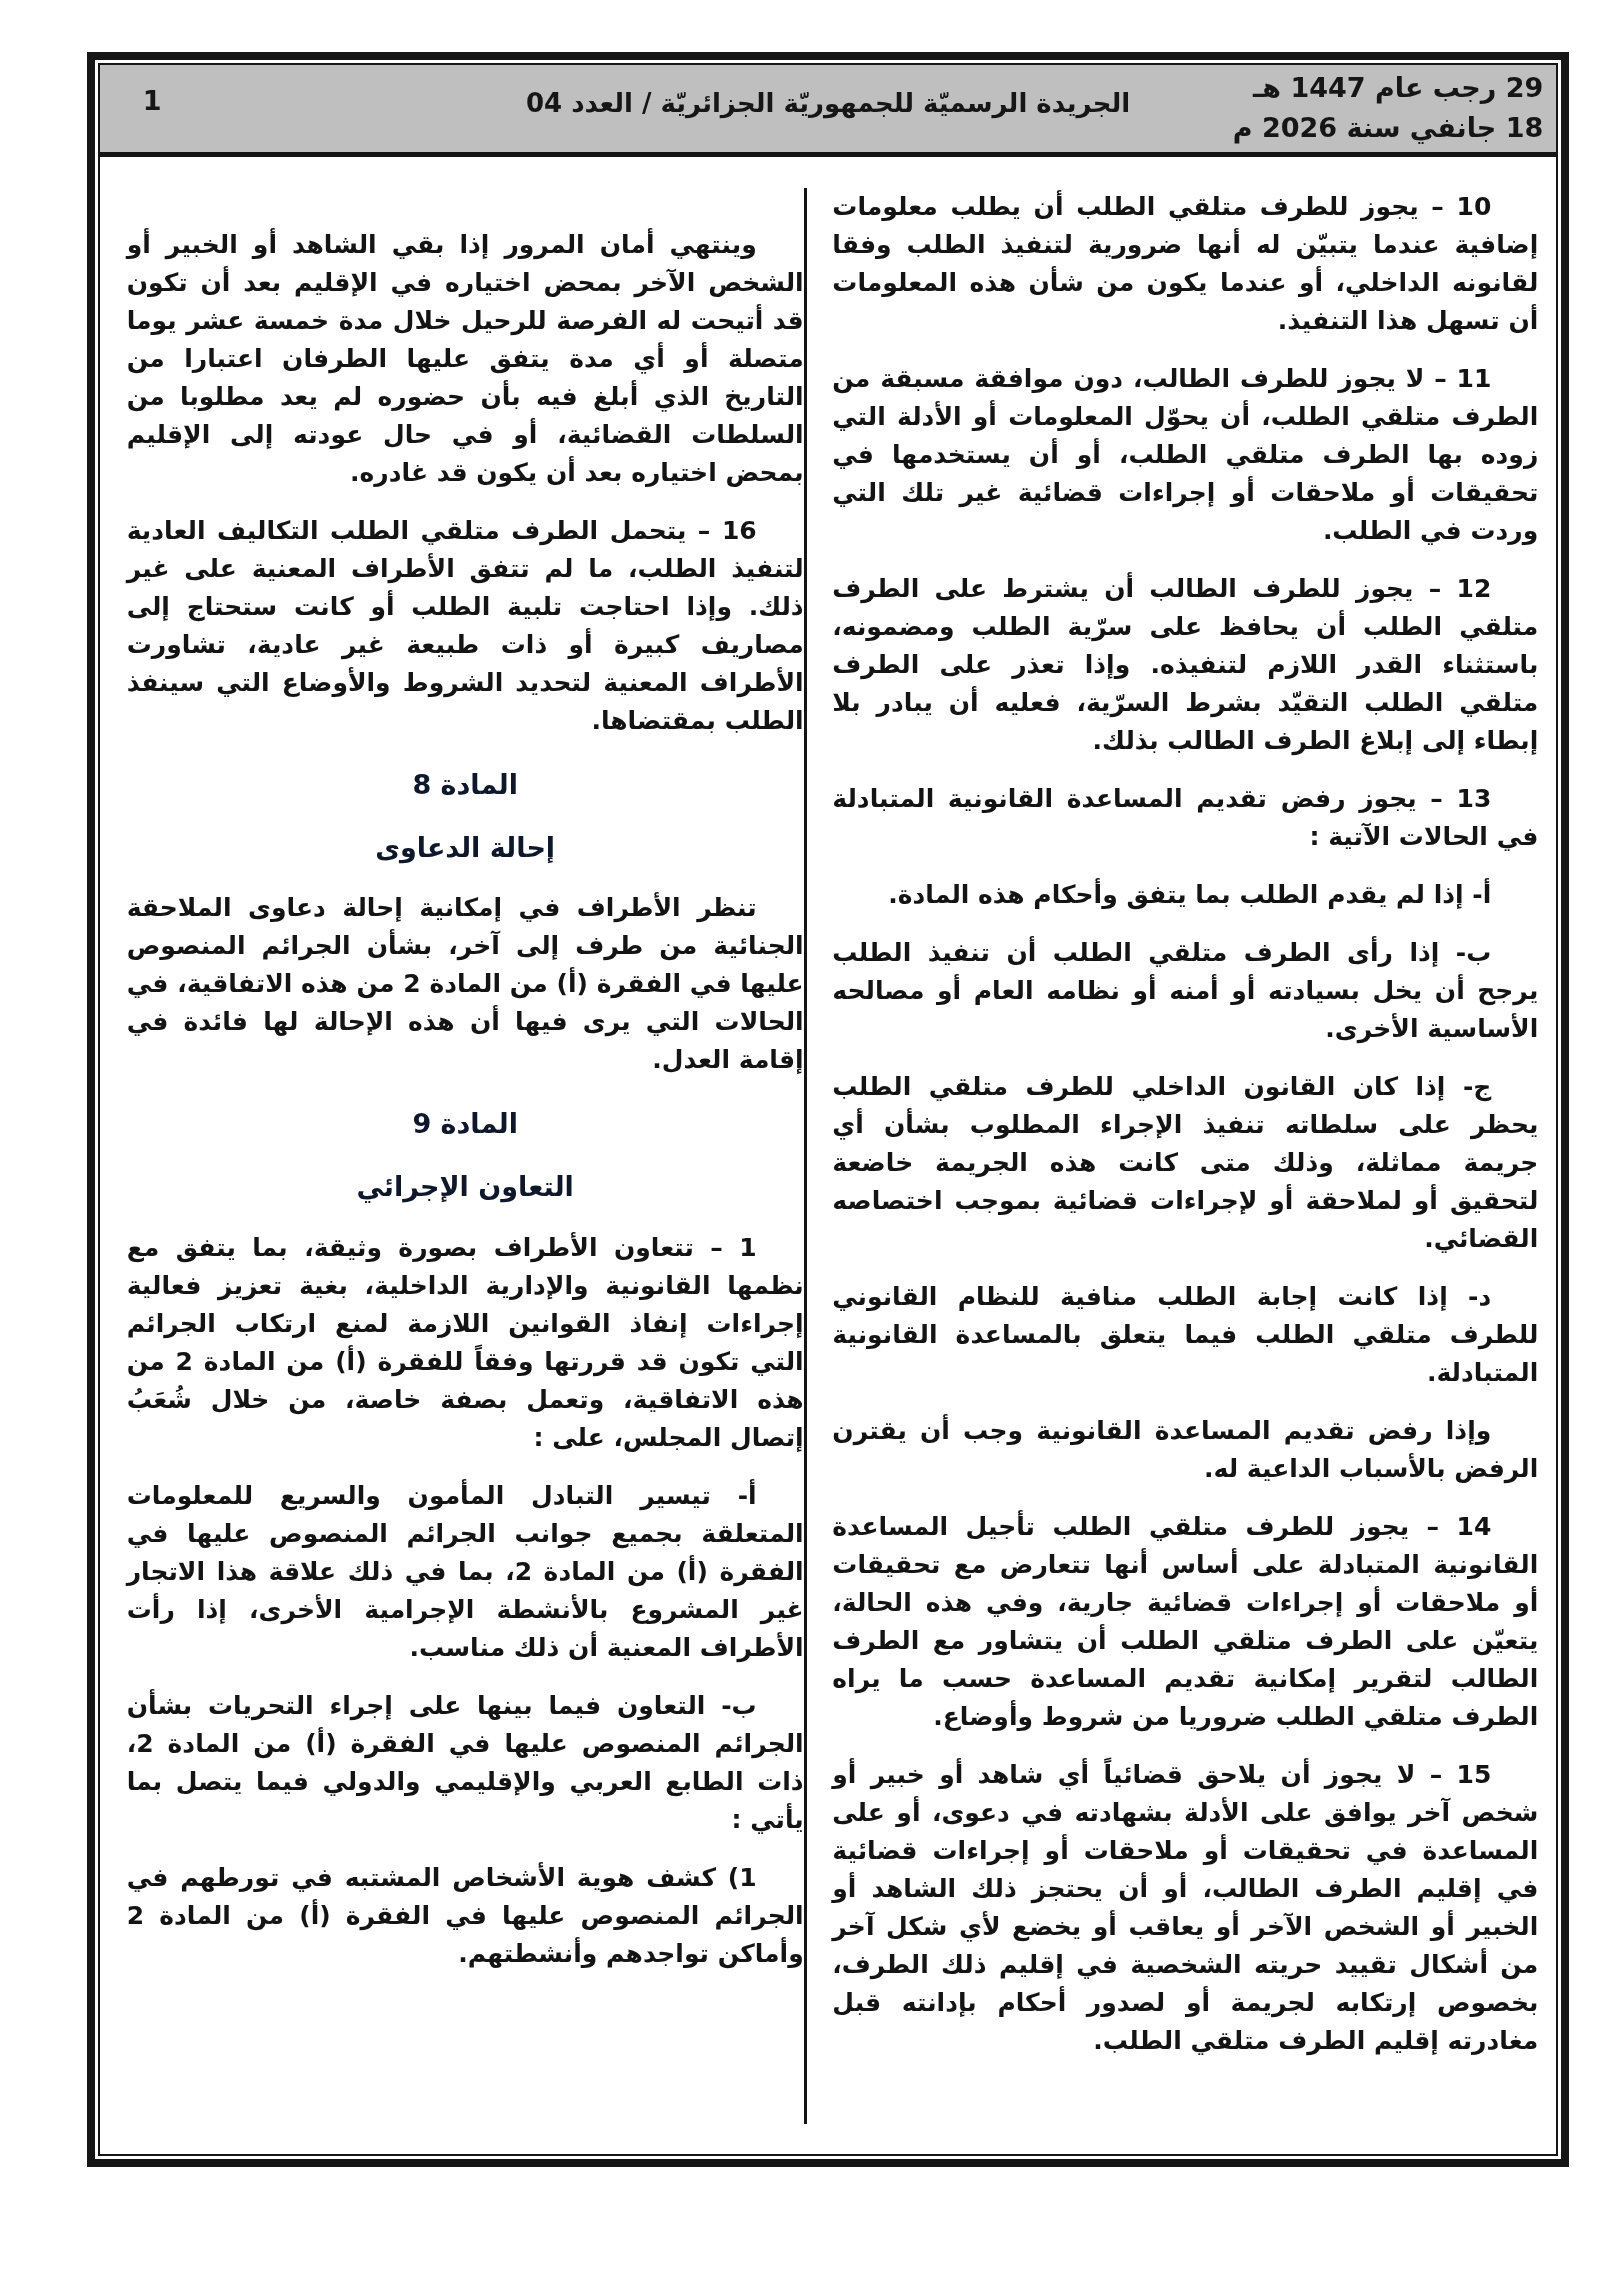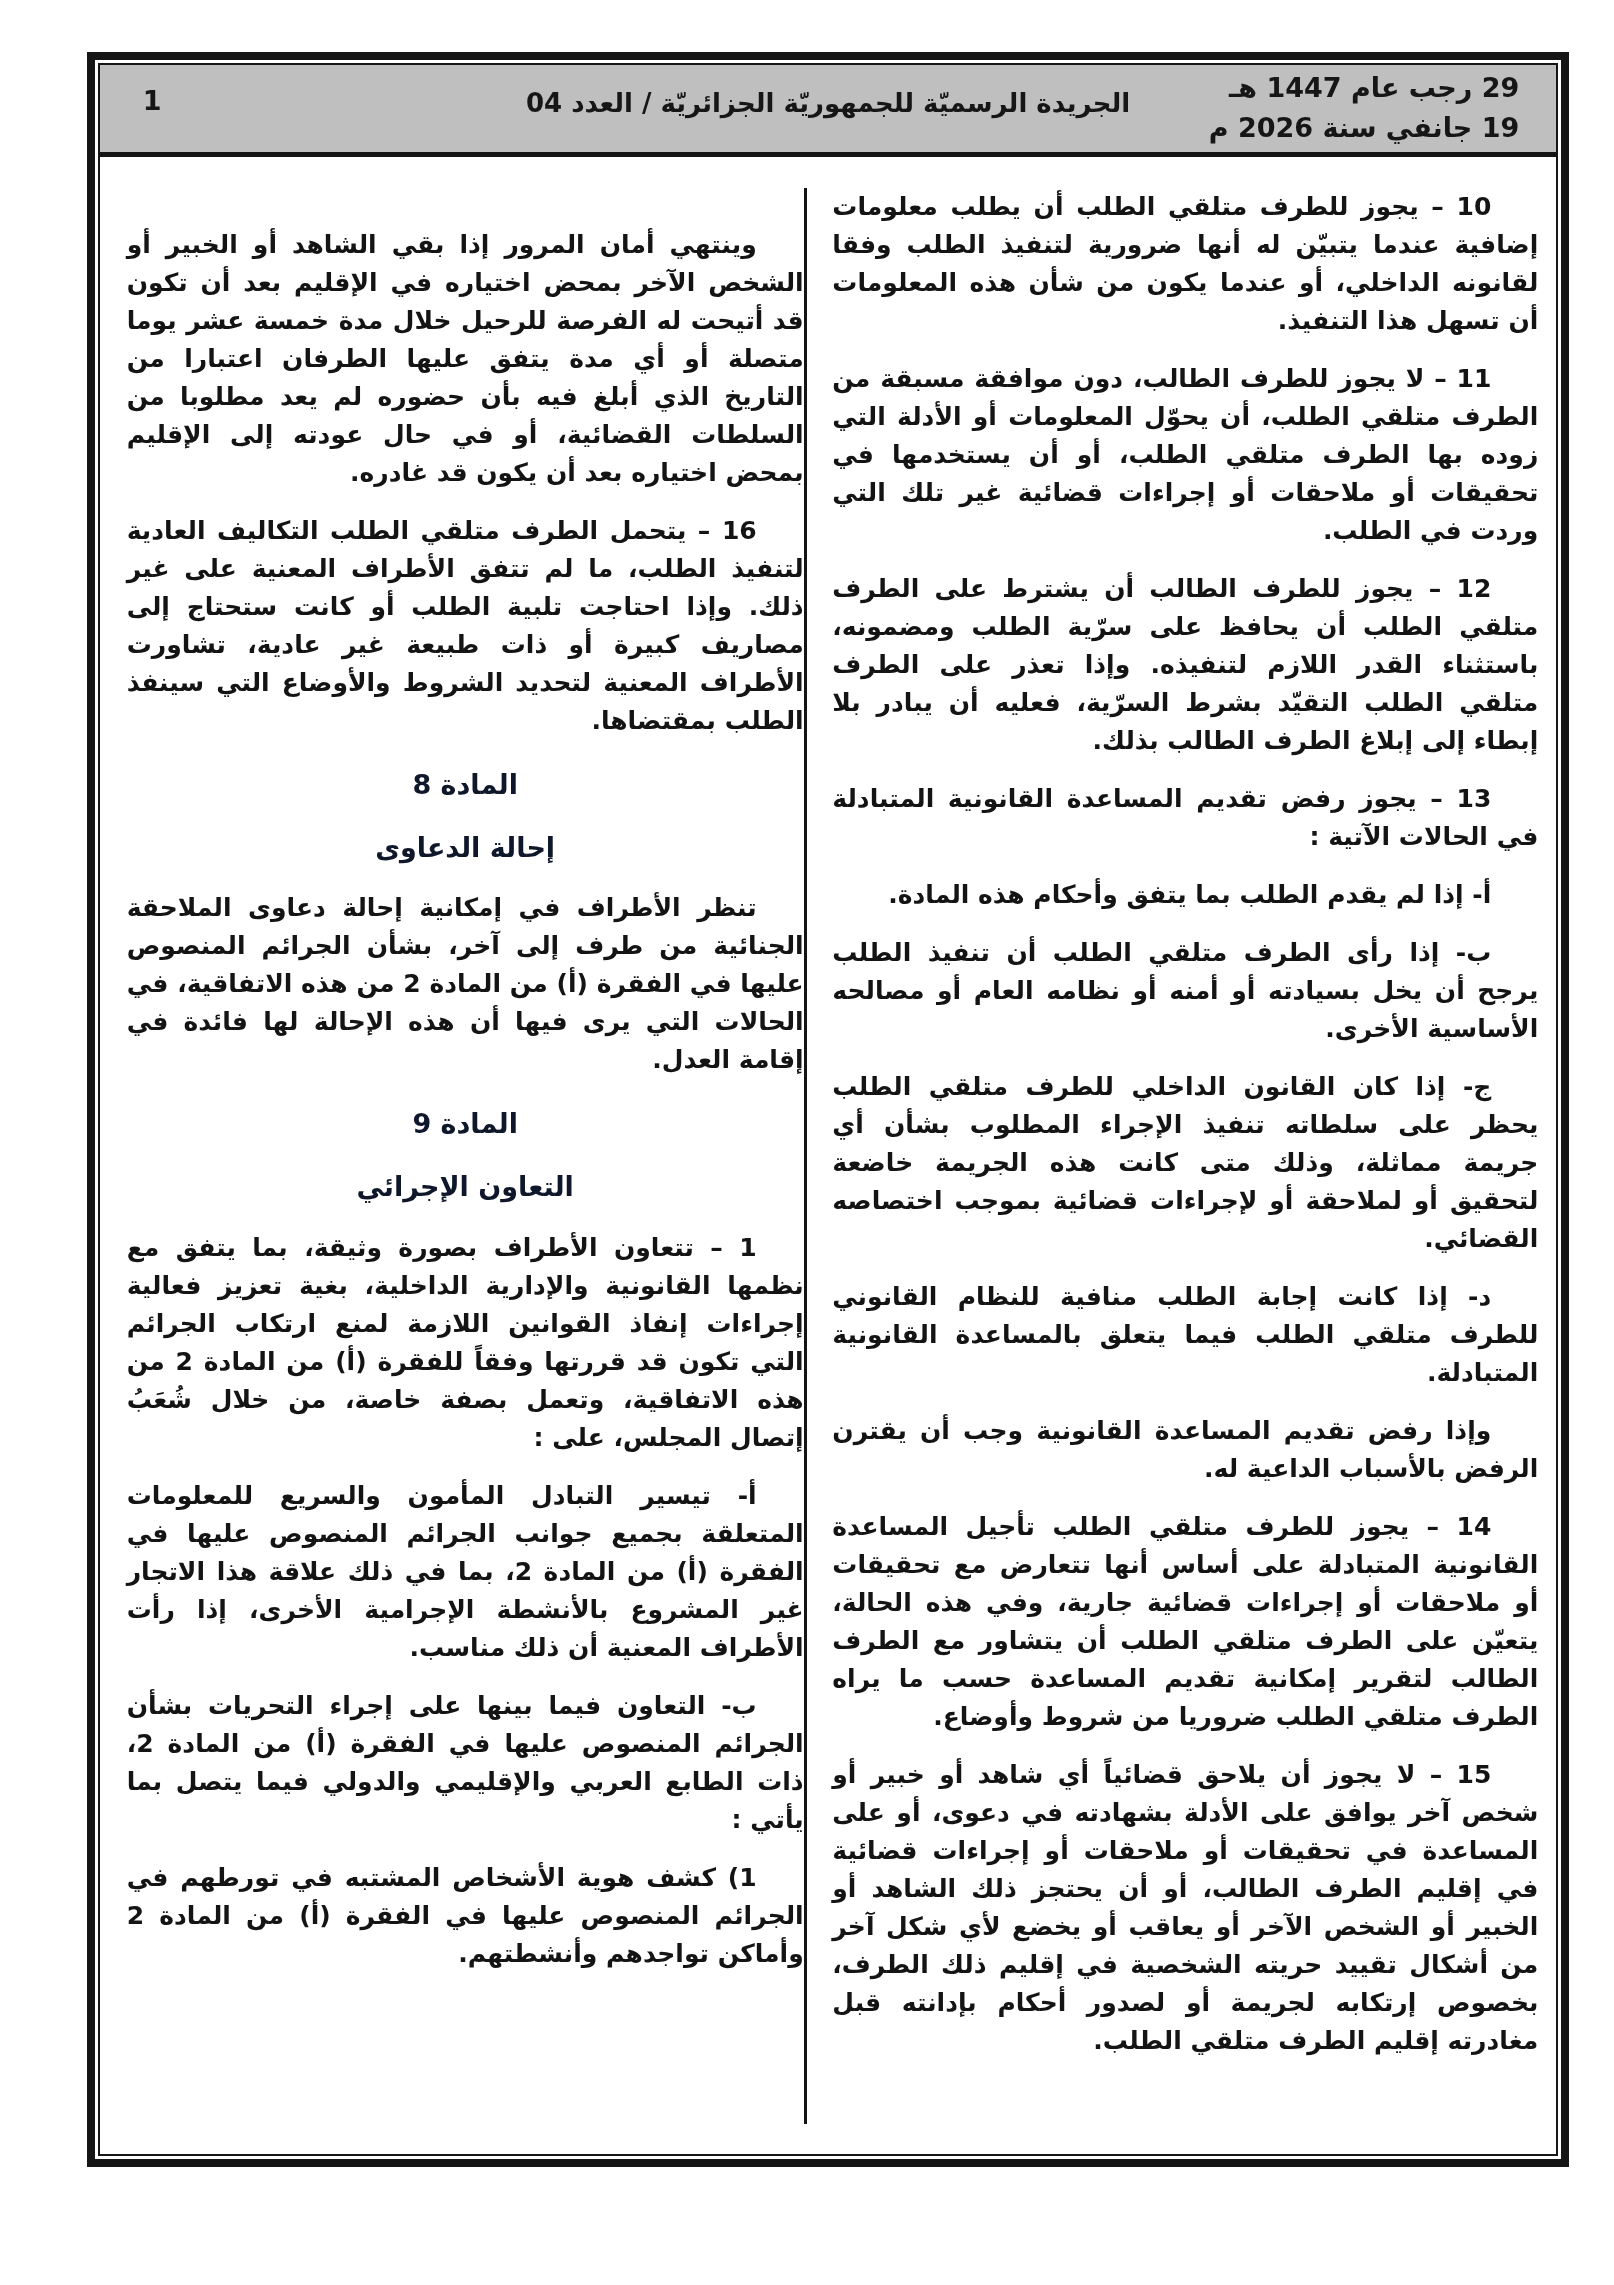--- a/index.html
+++ b/index.html
@@ -22,21 +22,21 @@
   }
   .masthead .page-num{
     position:absolute;left:43px;top:20px;font-size:27px;font-weight:bold;
     direction:ltr;
   }
   .masthead .journal-title{
     position:absolute;left:0;right:0;top:23.5px;text-align:center;
     font-size:26px;font-weight:bold;letter-spacing:0;
   }
   .masthead .dates{
-    position:absolute;right:37px;top:3.6px;text-align:right;
+    position:absolute;right:13px;top:3.6px;text-align:right;
     font-size:27px;font-weight:bold;line-height:40px;
   }
   .content{
     position:relative;flex:1 1 auto;overflow:hidden;background:#ffffff;
   }
   .col{
     position:absolute;top:31px;direction:rtl;
   }
   .col-right{right:18px;width:706px;}
   .col-left{left:27px;width:677px;margin-top:38px;}
@@ -56,21 +56,21 @@
 <body>
 
 <div class="frame-outer">
   <div class="frame-inner">
 
     <div class="masthead">
       <div class="page-num">1</div>
       <div class="journal-title">الجريدة الرسميّة للجمهوريّة الجزائريّة / العدد 04</div>
       <div class="dates">
         <div>29 رجب عام 1447 هـ</div>
-        <div>19 جانفي سنة 2026 م</div>
+        <div>18 جانفي سنة 2026 م</div>
       </div>
     </div>
 
     <div class="content">
       <div class="divider"></div>
       <div class="col col-right">
           <div class="para">10 – يجوز للطرف متلقي الطلب أن يطلب معلومات إضافية عندما يتبيّن له أنها ضرورية لتنفيذ الطلب وفقا لقانونه الداخلي، أو عندما يكون من شأن هذه المعلومات أن تسهل هذا التنفيذ.</div>
           <div class="para">11 – لا يجوز للطرف الطالب، دون موافقة مسبقة من الطرف متلقي الطلب، أن يحوّل المعلومات أو الأدلة التي زوده بها الطرف متلقي الطلب، أو أن يستخدمها في تحقيقات أو ملاحقات أو إجراءات قضائية غير تلك التي وردت في الطلب.</div>
           <div class="para">12 – يجوز للطرف الطالب أن يشترط على الطرف متلقي الطلب أن يحافظ على سرّية الطلب ومضمونه، باستثناء القدر اللازم لتنفيذه. وإذا تعذر على الطرف متلقي الطلب التقيّد بشرط السرّية، فعليه أن يبادر بلا إبطاء إلى إبلاغ الطرف الطالب بذلك.</div>
           <div class="para">13 – يجوز رفض تقديم المساعدة القانونية المتبادلة في الحالات الآتية :</div>

